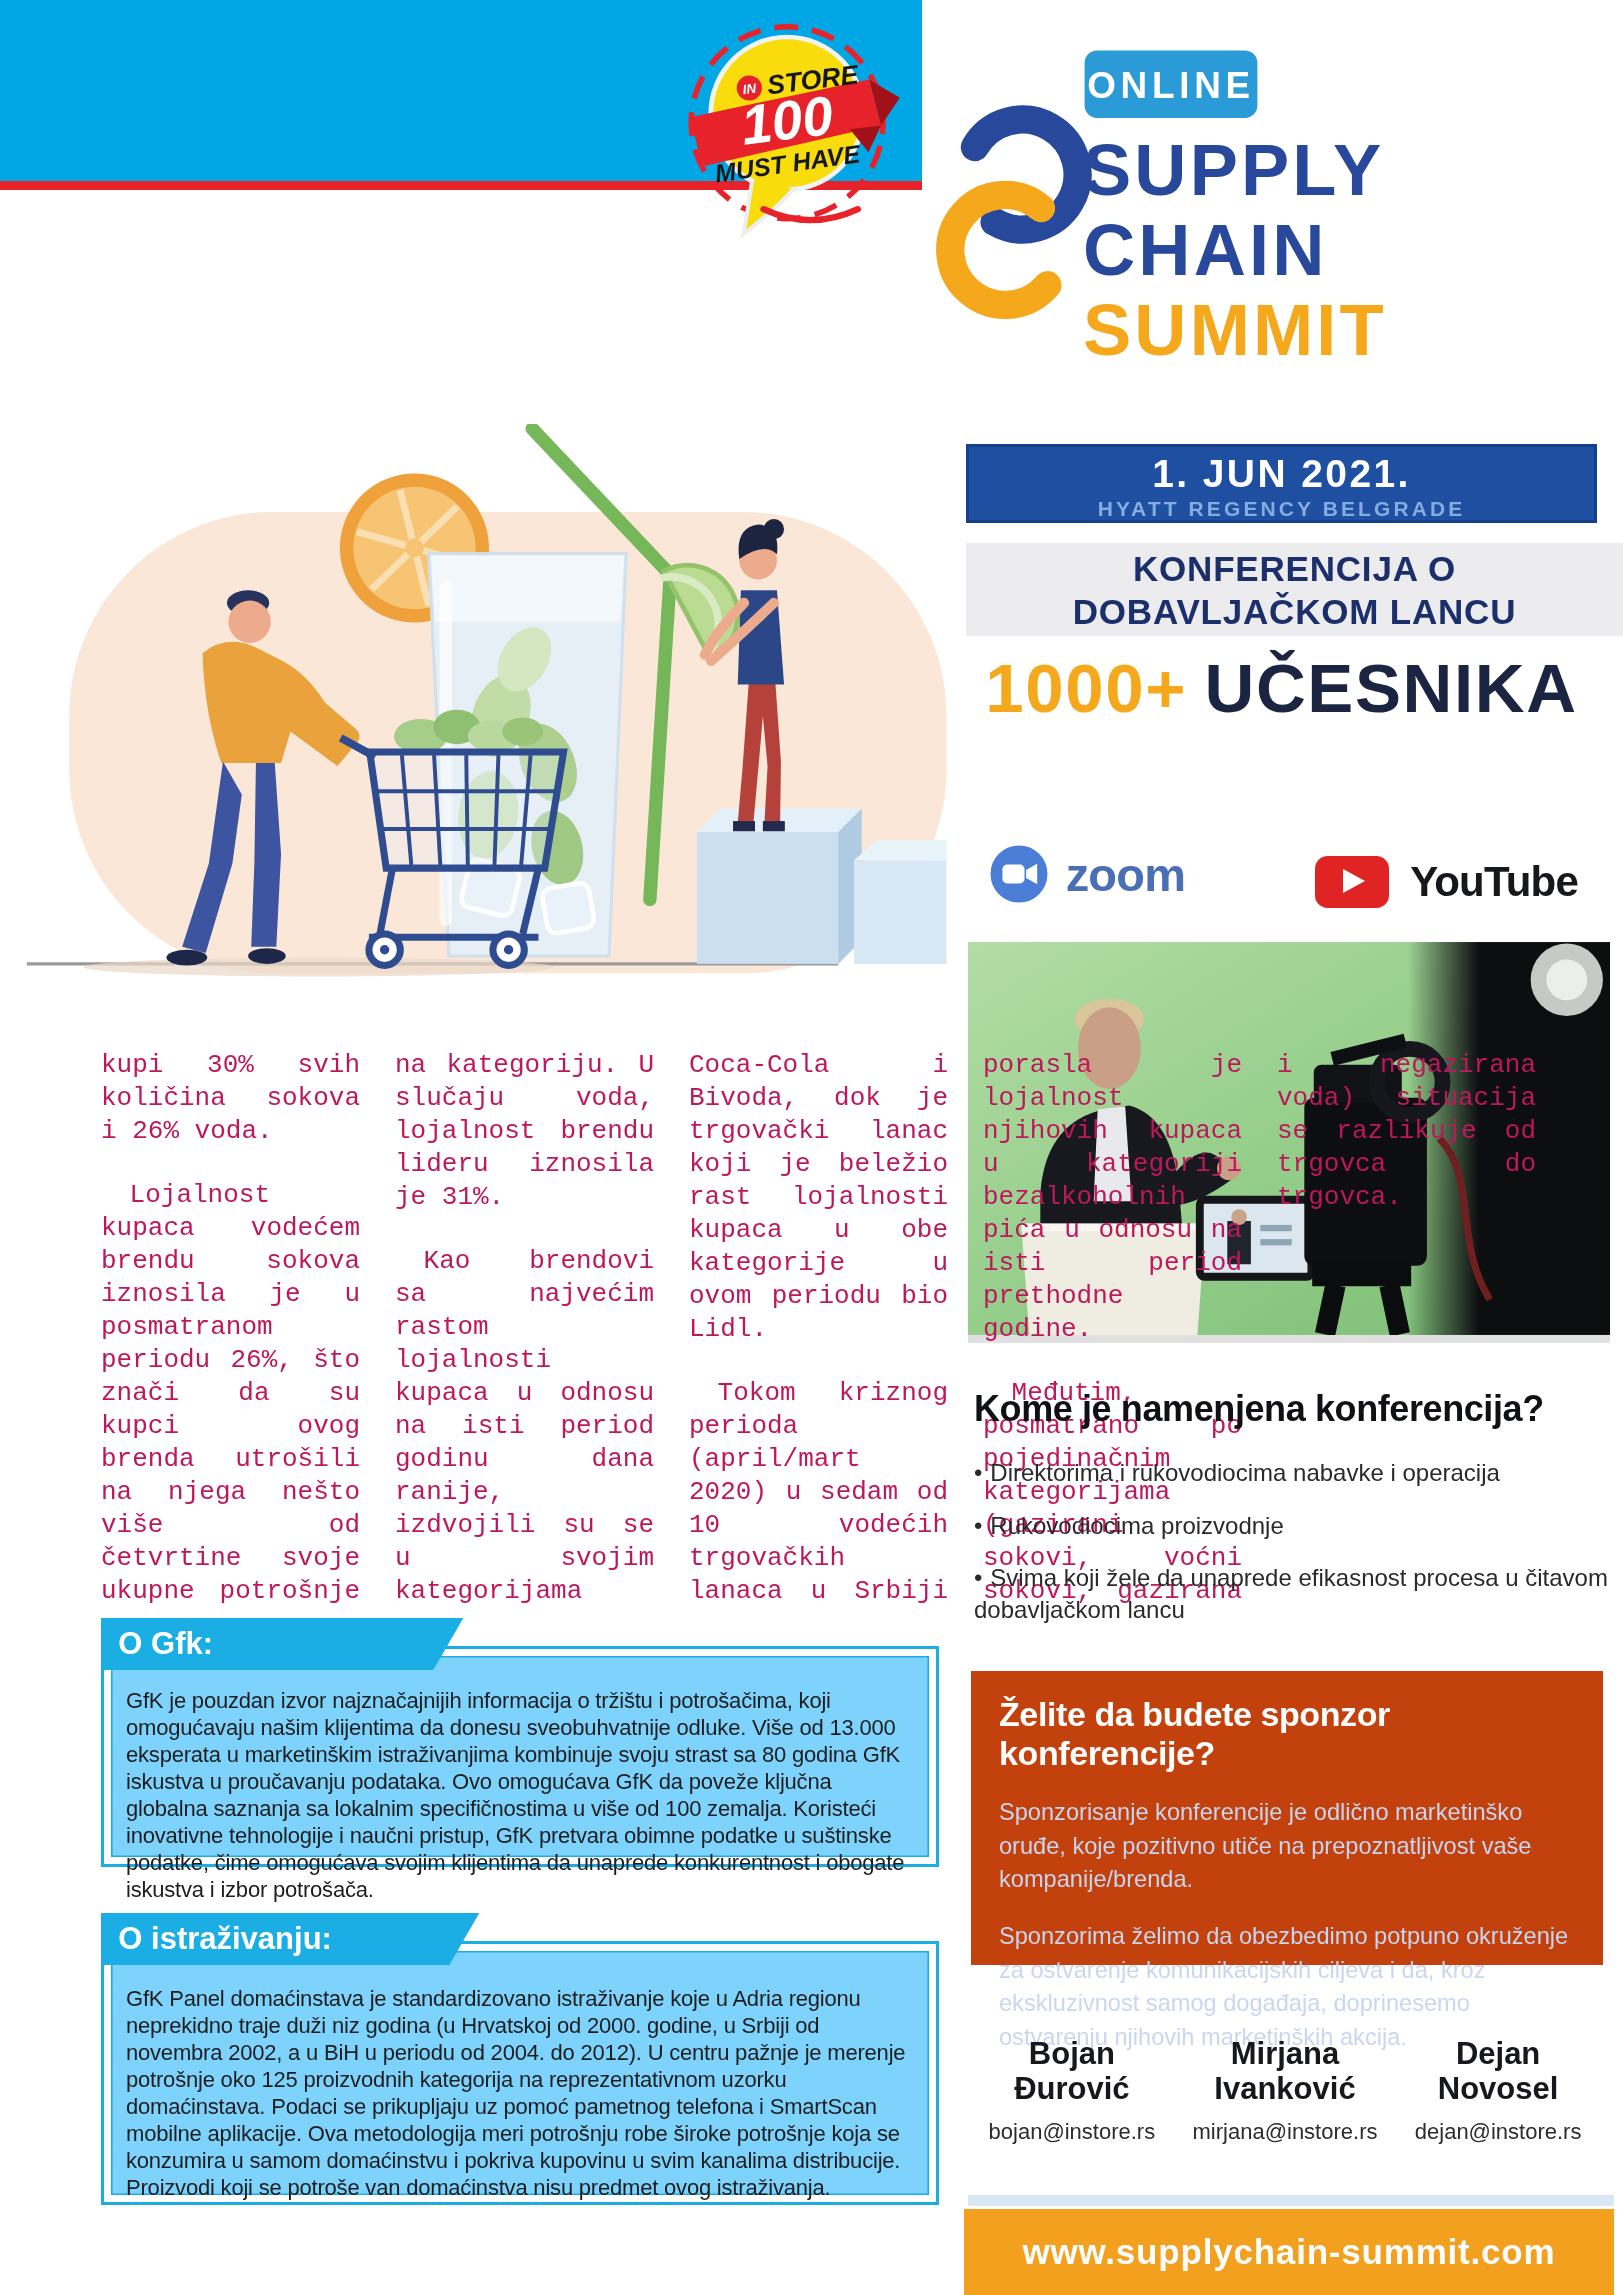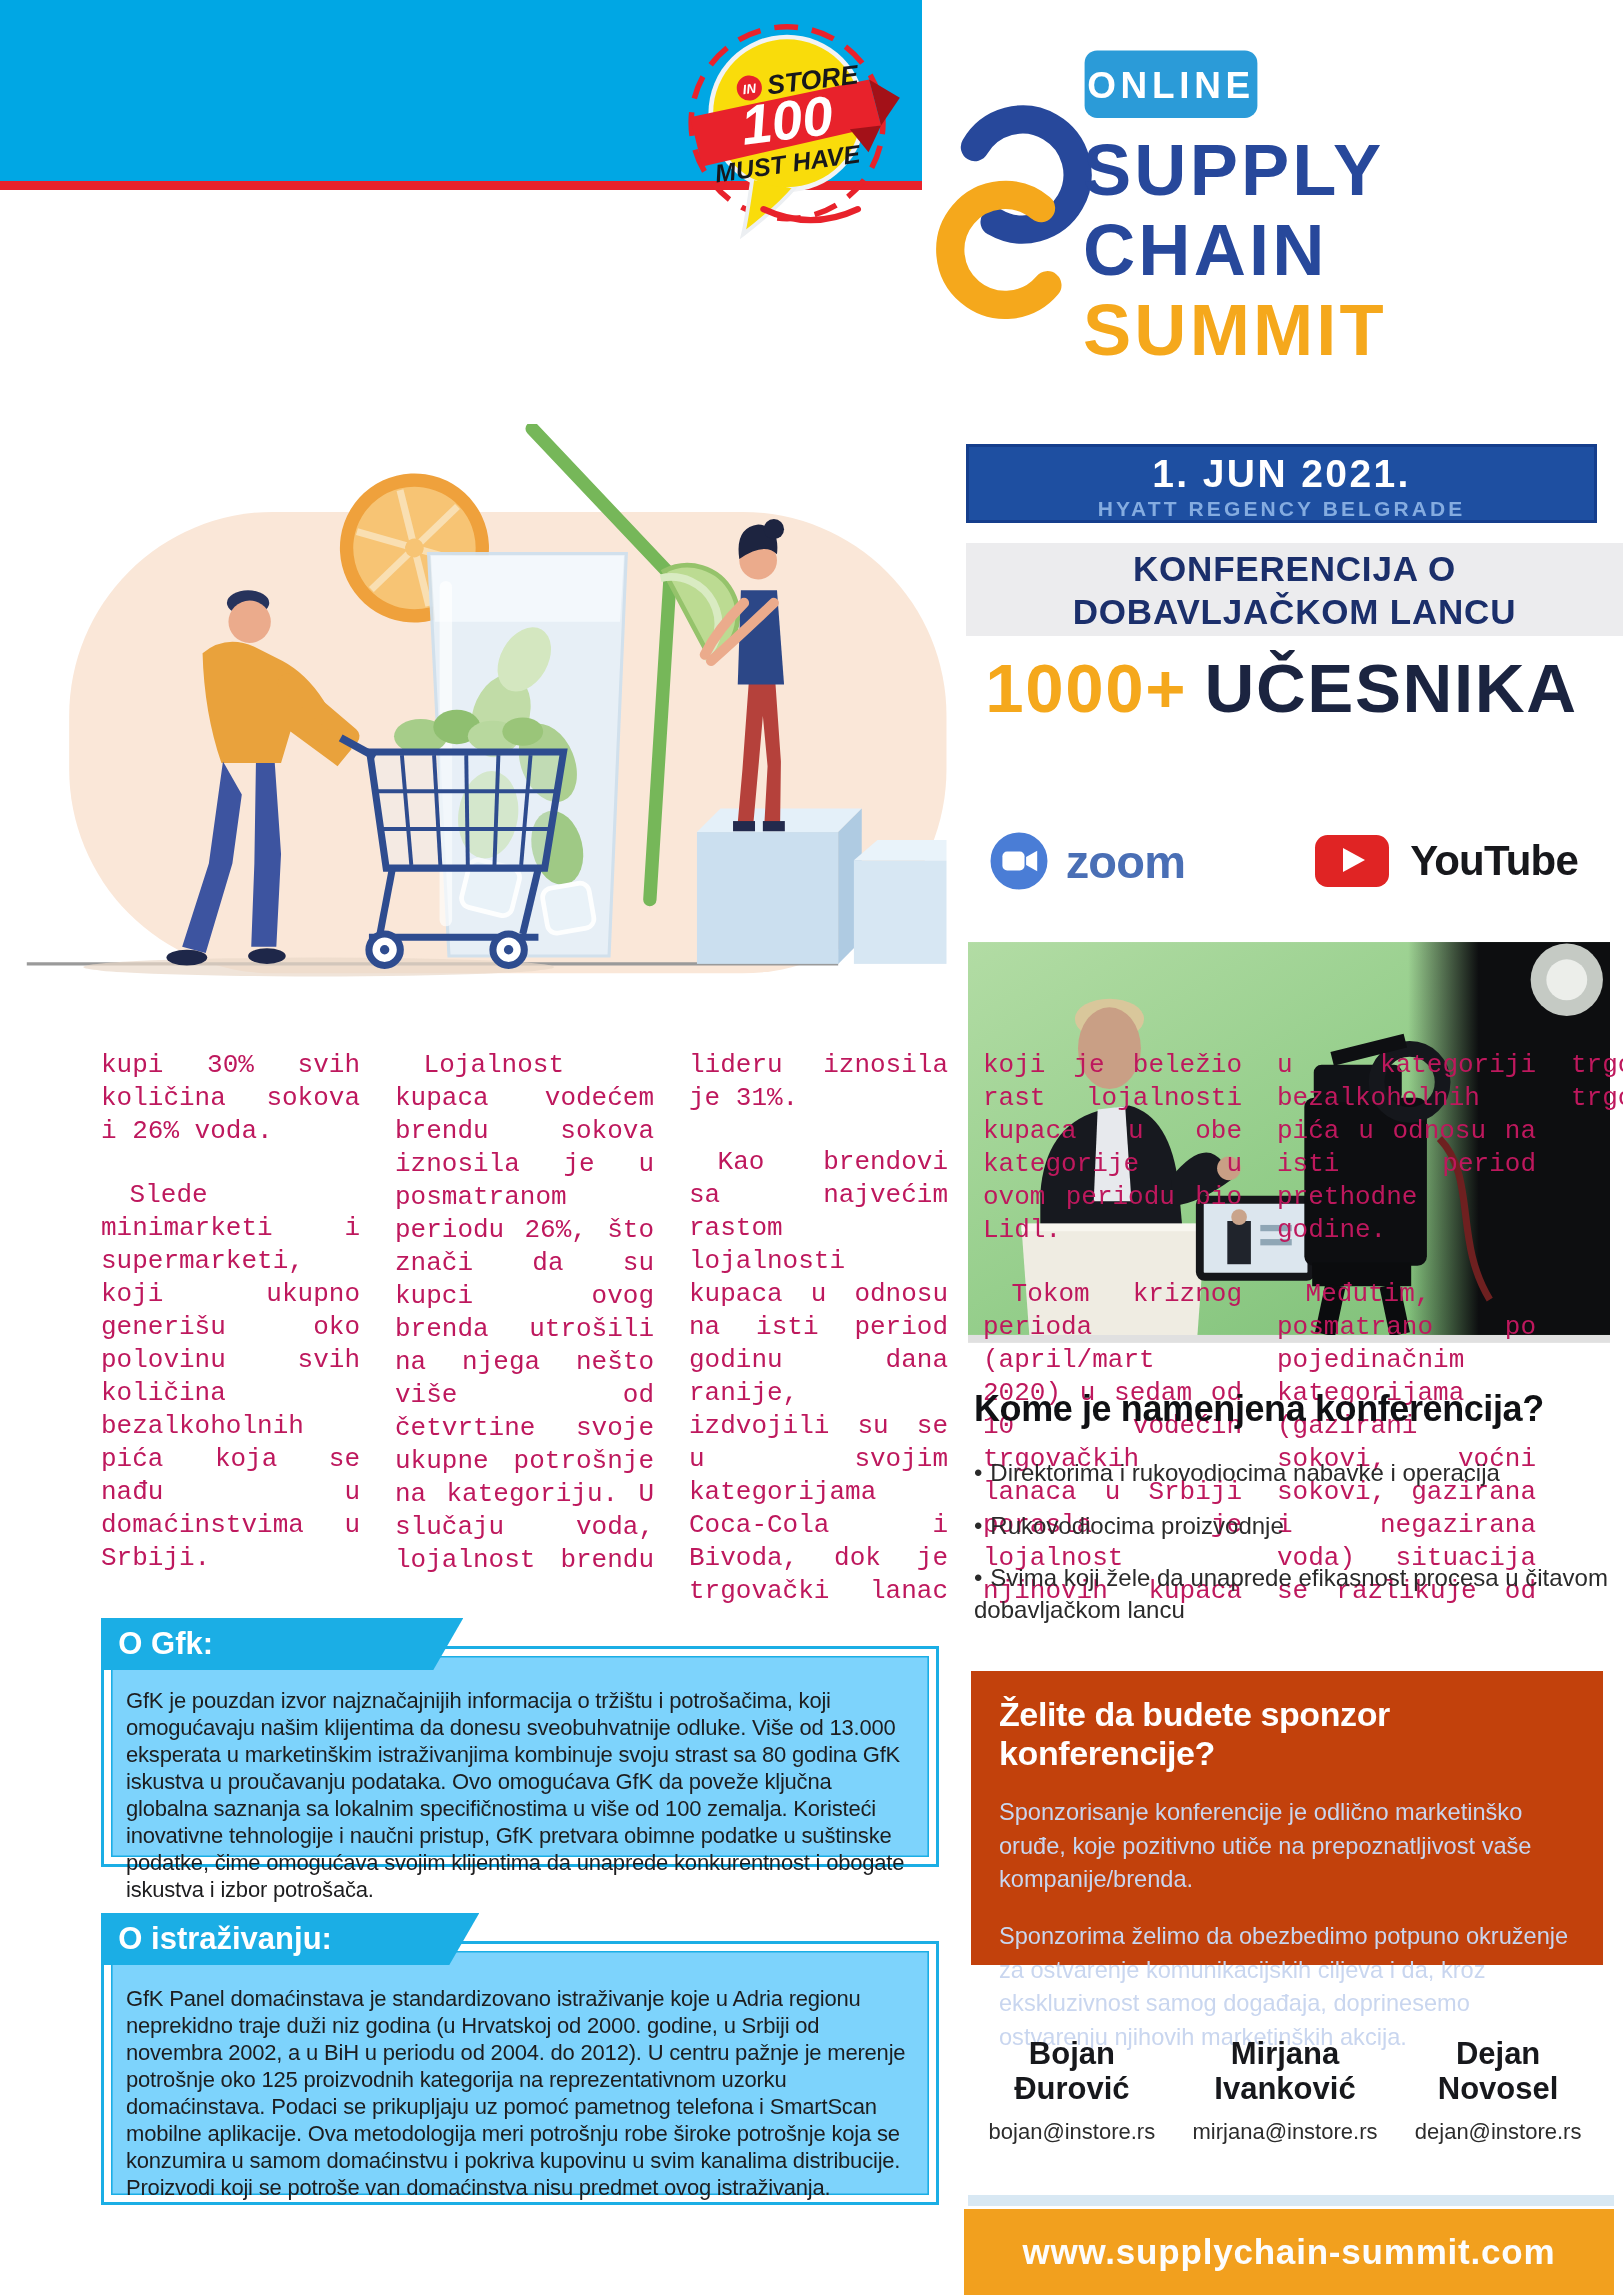--- a/index.html
+++ b/index.html
@@ -23,21 +23,21 @@
   .conf-box{left:966px;top:543px;width:657px;height:93px;background:#ECECEE;
             display:flex;flex-direction:column;justify-content:center;align-items:center;}
   .conf-line{font-size:35px;font-weight:800;color:#1B2F6B;letter-spacing:0.8px;line-height:43px;}
 
   .participants{left:966px;top:649px;width:631px;height:75px;display:flex;
                 justify-content:center;align-items:baseline;gap:17.3px;}
   .participants .num{font-size:69px;font-weight:800;color:#F5A81C;letter-spacing:1.6px;}
   .participants .lbl{font-size:69px;font-weight:800;color:#1B2440;letter-spacing:1.6px;}
 
   .platforms{left:966px;top:814px;width:631px;height:94px;display:flex;
-             justify-content:center;align-items:center;gap:86px;}
+             justify-content:center;align-items:flex-end;gap:86px;}
   .zoom-logo{display:flex;align-items:center;gap:12.6px;}
   .zoom-word{font-size:47px;font-weight:700;color:#4A6FB5;letter-spacing:-0.8px;}
   .yt-logo{display:flex;align-items:center;gap:21px;margin-left:44px;}
   .yt-btn{width:74px;height:52px;background:#E02424;border-radius:12.6px;position:relative;}
   .yt-btn:after{content:"";position:absolute;left:28px;top:13.4px;border-left:22px solid #fff;
                 border-top:12.6px solid transparent;border-bottom:12.6px solid transparent;}
   .yt-word{font-size:42px;font-weight:800;color:#17181c;letter-spacing:-0.8px;}
 
   
   .photo{left:968px;top:942px;width:642px;height:393px;box-shadow:0 7.9px 0 rgba(0,0,0,.12);}
@@ -295,21 +295,20 @@
         <path d="M 960 228 Q 916 270 880 302" fill="none" stroke="#EBAB8C" stroke-width="13" stroke-linecap="round"></path>
         <circle cx="940" cy="174" r="24" fill="#EBAB8C"></circle>
         <path d="M 916 172 Q 910 132 940 128 Q 968 130 964 166 Q 948 150 916 172 Z" fill="#1D2440"></path>
         <circle cx="960" cy="134" r="13" fill="#1D2440"></circle>
       </g>
     </svg>
   </div>
 
   <div class="abs article">
     <p>kupi 30% svih količina sokova i 26% voda.</p>
-    <p>Slede minimarketi i supermarketi, koji ukupno generišu oko polovinu svih količina bezalkoholnih pića koja se nađu u domaćinstvima u Srbiji.</p>
     <p>Lojalnost kupaca vodećem brendu sokova iznosila je u posmatranom periodu 26%, što znači da su kupci ovog brenda utrošili na njega nešto više od četvrtine svoje ukupne potrošnje na kategoriju. U slučaju voda, lojalnost brendu lideru iznosila je 31%.</p>
     <p>Kao brendovi sa najvećim rastom lojalnosti kupaca u odnosu na isti period godinu dana ranije, izdvojili su se u svojim kategorijama Coca-Cola i Bivoda, dok je trgovački lanac koji je beležio rast lojalnosti kupaca u obe kategorije u ovom periodu bio Lidl.</p>
     <p>Tokom kriznog perioda (april/mart 2020) u sedam od 10 vodećih trgovačkih lanaca u Srbiji porasla je lojalnost njihovih kupaca u kategoriji bezalkoholnih pića u odnosu na isti period prethodne godine.</p>
     <p>Međutim, posmatrano po pojedinačnim kategorijama (gazirani sokovi, voćni sokovi, gazirana i negazirana voda) situacija se razlikuje od trgovca do trgovca.</p>
   </div>
 
   <div class="abs audience">
     <h2>Kome je namenjena konferencija?</h2>
     <ul>
       <li><span class="dot">•</span><span>Direktorima i rukovodiocima nabavke i operacija</span></li>

